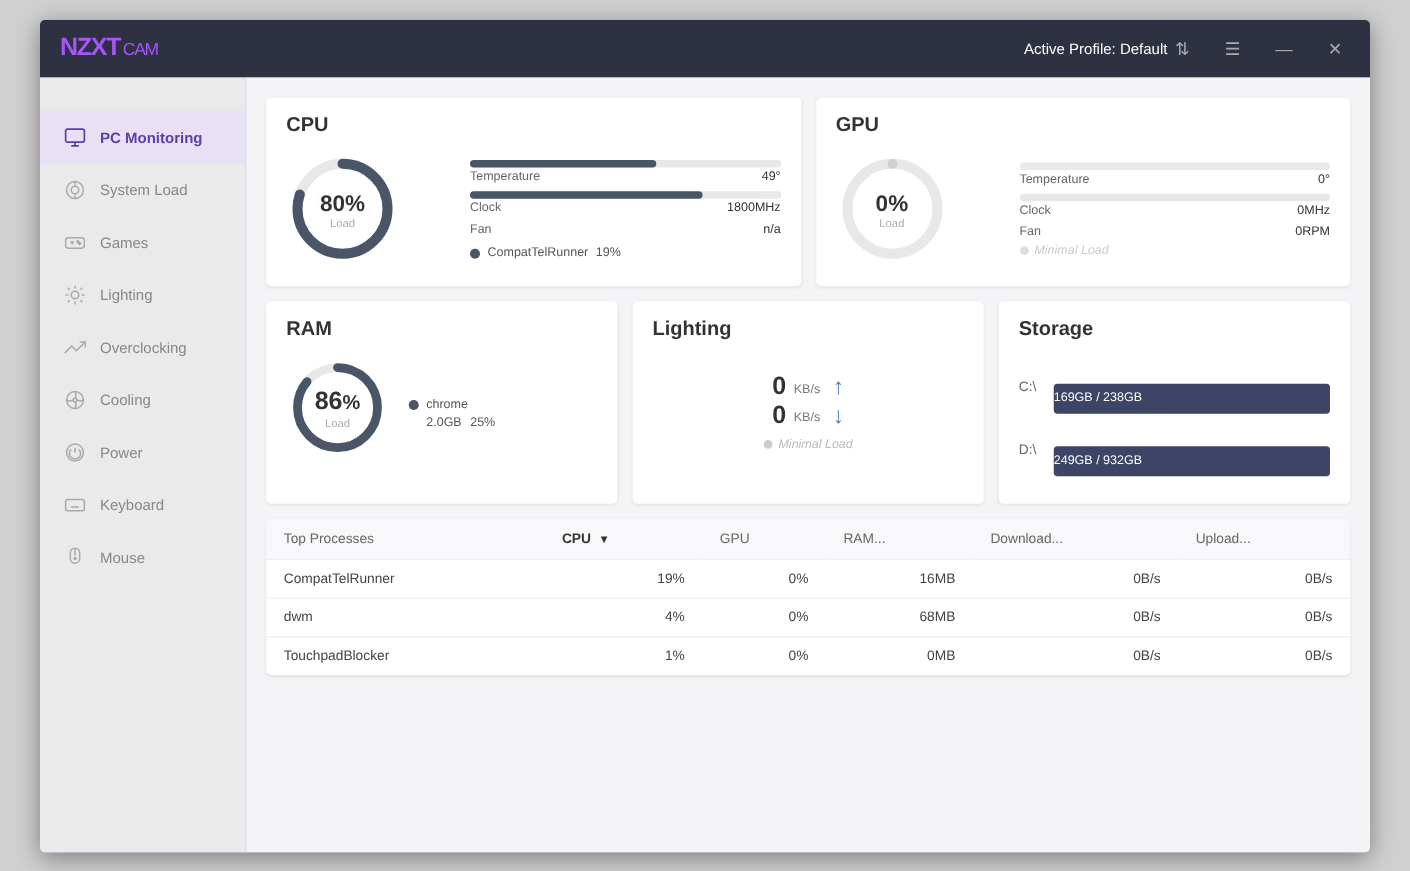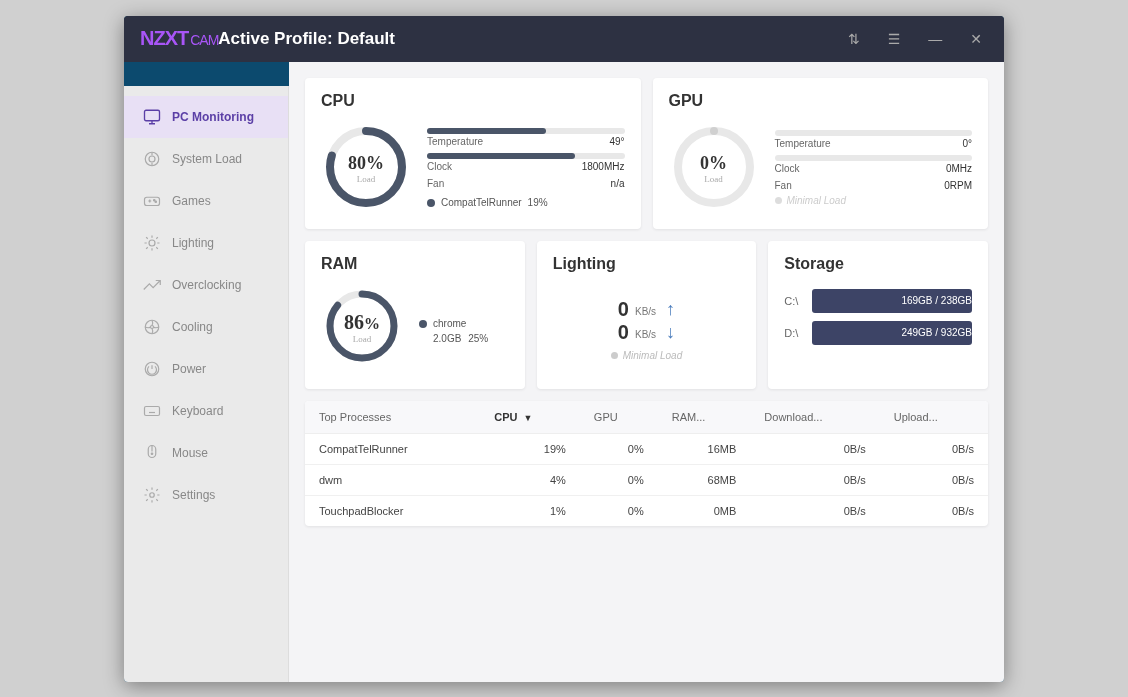--- a/index.html
+++ b/index.html
@@ -6,22 +6,22 @@
     body {
       background: #d0d0d0;
       font-family: 'Segoe UI', Arial, sans-serif;
       display: flex;
       justify-content: center;
       align-items: center;
       min-height: 100vh;
       font-size: 12px;
     }
     .window {
-      width: 880px;
-      background: #0c4a6e;
+      width: 1064px;
+      background: #c4b5fd;
       border-radius: 4px;
       overflow: hidden;
       box-shadow: 0 4px 20px rgba(0,0,0,0.4);
     }
     .titlebar {
       background: #2d3142;
       height: 46px;
       display: flex;
       align-items: center;
       padding: 0 16px;
@@ -36,24 +36,23 @@
     .titlebar-logo span {
       color: #a855f7;
     }
     .titlebar-cam {
       font-size: 14px;
       font-weight: 300;
       margin-left: 2px;
     }
     .titlebar-center {
       flex: 1;
-      text-align: left;
-      font-size: 17px;
+      text-align: right;
+      font-size: 12px;
       color: #aaa;
-      font-weight: bold;
     }
     .titlebar-center span {
       color: white;
     }
     .titlebar-controls {
       display: flex;
       gap: 16px;
       align-items: center;
     }
     .titlebar-controls button {
@@ -65,24 +64,23 @@
       padding: 2px 6px;
     }
     .app-body {
       display: flex;
       height: 620px;
     }
     
     .sidebar {
       width: 165px;
       background: #eaeaea;
-      padding: 10px 0;
+      padding: 27px 0;
       border-right: 1px solid #ddd;
       flex-shrink: 0;
-      margin-top: 24px;
     }
     .sidebar-item {
       display: flex;
       align-items: center;
       gap: 10px;
       padding: 11px 18px;
       cursor: pointer;
       color: #888;
       font-size: 12px;
       transition: background 0.1s;
@@ -142,34 +140,34 @@
     .donut-wrap {
       position: relative;
       flex-shrink: 0;
     }
     .donut-label {
       position: absolute;
       top: 50%;
       left: 50%;
       transform: translate(-50%, -50%);
       text-align: center;
-      font-family: Liberation Serif, serif;
     }
     .donut-percent {
       font-size: 18px;
       font-weight: 600;
       color: #333;
     }
     .donut-load {
       font-size: 9px;
       color: #aaa;
       display: block;
     }
     .metric-stats {
       flex: 1;
+      margin-left: 41px;
     }
     .stat-bar-row {
       margin-bottom: 6px;
     }
     .stat-bar-bg {
       height: 6px;
       background: #e8e8e8;
       border-radius: 3px;
       margin-bottom: 2px;
     }
@@ -247,21 +245,22 @@
       font-size: 11px;
     }
     .storage-label { color: #666; width: 20px; }
     .storage-bar-wrap {
       flex: 1;
       height: 24px;
       background: #3d4466;
       border-radius: 3px;
       display: flex;
       align-items: center;
-      justify-content: flex-end;
+      justify-content: flex-start;
+      margin-top: 18px;
     }
     .storage-bar-text { color: white; font-size: 10px; font-weight: 500; }
     
     .process-table-card {
       background: white;
       border-radius: 4px;
       box-shadow: 0 1px 3px rgba(0,0,0,0.08);
       overflow: hidden;
     }
     table {
@@ -432,29 +431,20 @@
         <div class="sidebar-icon">
           <svg viewBox="0 0 24 24" fill="none" stroke="#aaa" stroke-width="1.6">
             <rect x="7" y="2" width="10" height="16" rx="5"></rect>
             <line x1="12" y1="2" x2="12" y2="10"></line>
             <circle cx="12" cy="13" r="1" fill="#aaa"></circle>
           </svg>
         </div>
         <span class="sidebar-label">Mouse</span>
       </div>
 
-      <div class="sidebar-item">
-        <div class="sidebar-icon">
-          <svg viewBox="0 0 24 24" fill="none" stroke="#aaa" stroke-width="1.6">
-            <circle cx="12" cy="12" r="3"></circle>
-            <path d="M12 2v3M12 19v3M4.2 4.2l2.1 2.1M17.7 17.7l2.1 2.1M2 12h3M19 12h3M4.2 19.8l2.1-2.1M17.7 6.3l2.1-2.1"></path>
-          </svg>
-        </div>
-        <span class="sidebar-label">Settings</span>
-      </div>
     </div>
 
     <div class="main-content">
 
       <div class="cards-top">
 
         <div class="card">
           <div class="card-title">CPU</div>
           <div class="metric-card-inner">
             <div class="donut-wrap">

